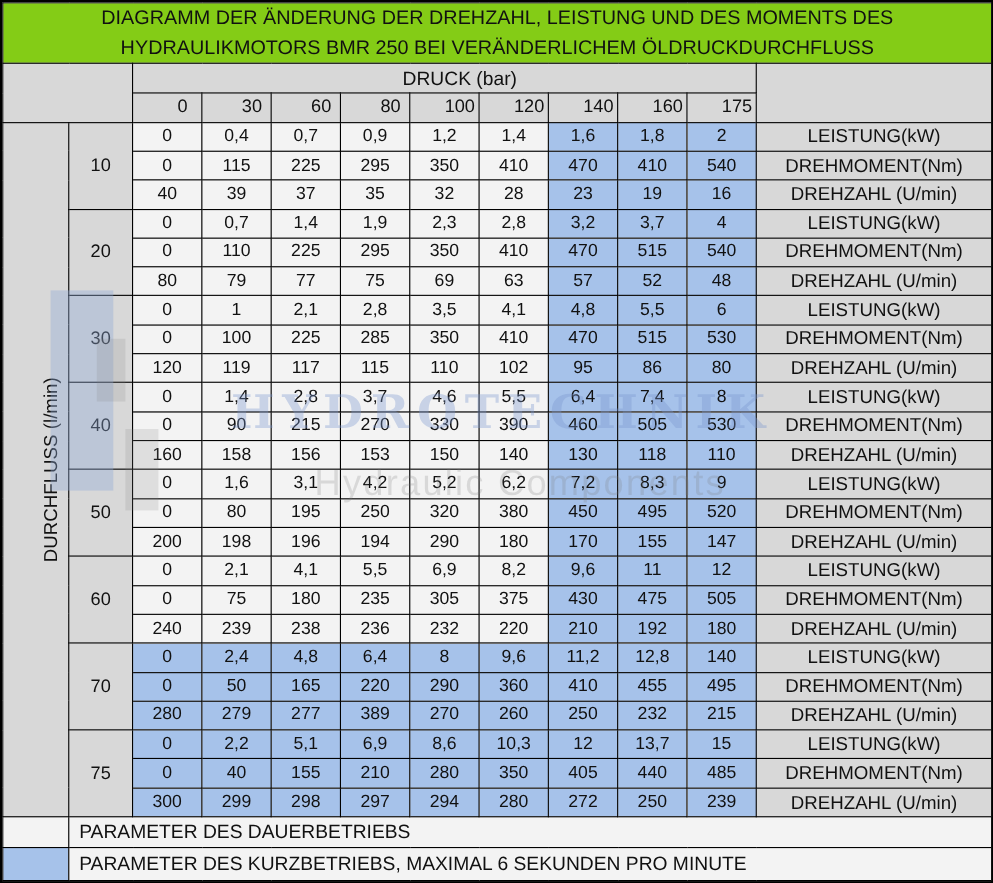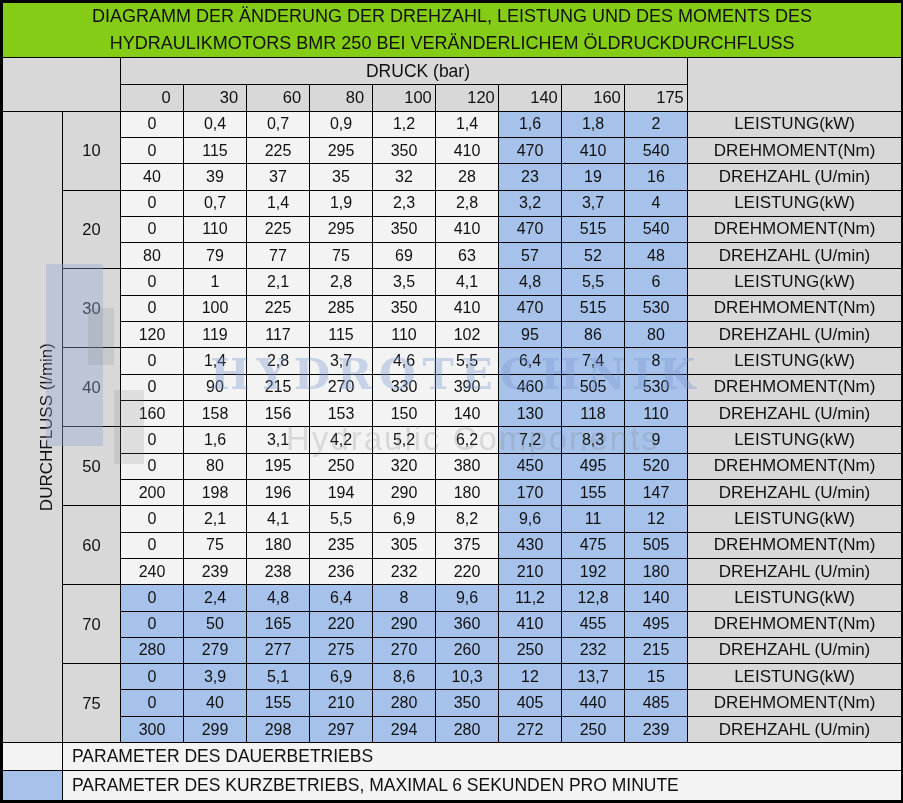--- a/index.html
+++ b/index.html
@@ -336,32 +336,32 @@
           <td class="blue">360</td>
           <td class="blue">410</td>
           <td class="blue">455</td>
           <td class="blue">495</td>
           <td class="rowlabel">DREHMOMENT(Nm)</td>
         </tr>
         <tr>
           <td class="blue">280</td>
           <td class="blue">279</td>
           <td class="blue">277</td>
-          <td class="blue">275</td>
+          <td class="blue">389</td>
           <td class="blue">270</td>
           <td class="blue">260</td>
           <td class="blue">250</td>
           <td class="blue">232</td>
           <td class="blue">215</td>
           <td class="rowlabel">DREHZAHL (U/min)</td>
         </tr>
         <tr>
           <td class="flowcell" rowspan="3">75</td>
           <td class="blue">0</td>
-          <td class="blue">3,9</td>
+          <td class="blue">2,2</td>
           <td class="blue">5,1</td>
           <td class="blue">6,9</td>
           <td class="blue">8,6</td>
           <td class="blue">10,3</td>
           <td class="blue">12</td>
           <td class="blue">13,7</td>
           <td class="blue">15</td>
           <td class="rowlabel">LEISTUNG(kW)</td>
         </tr>
         <tr>

